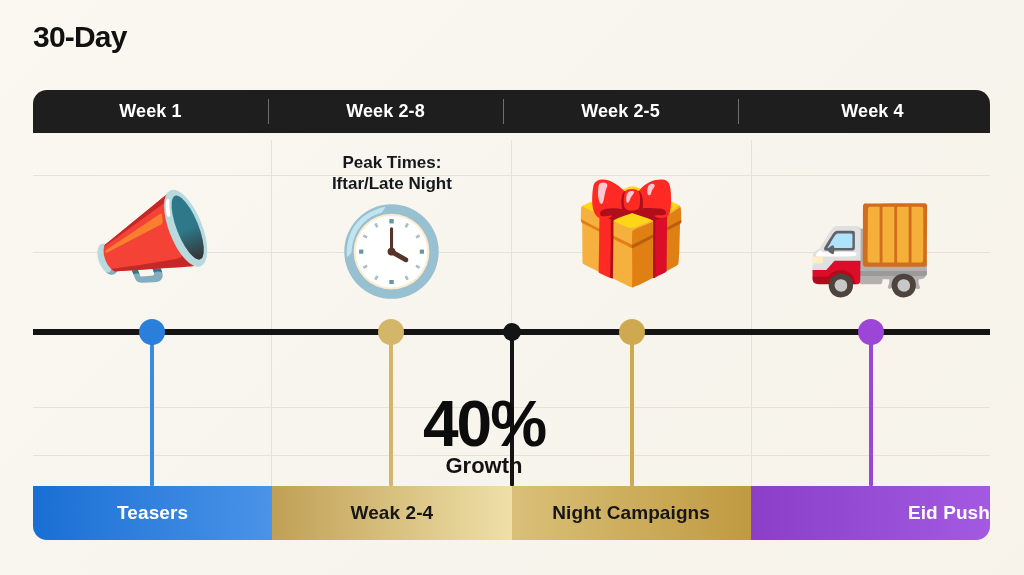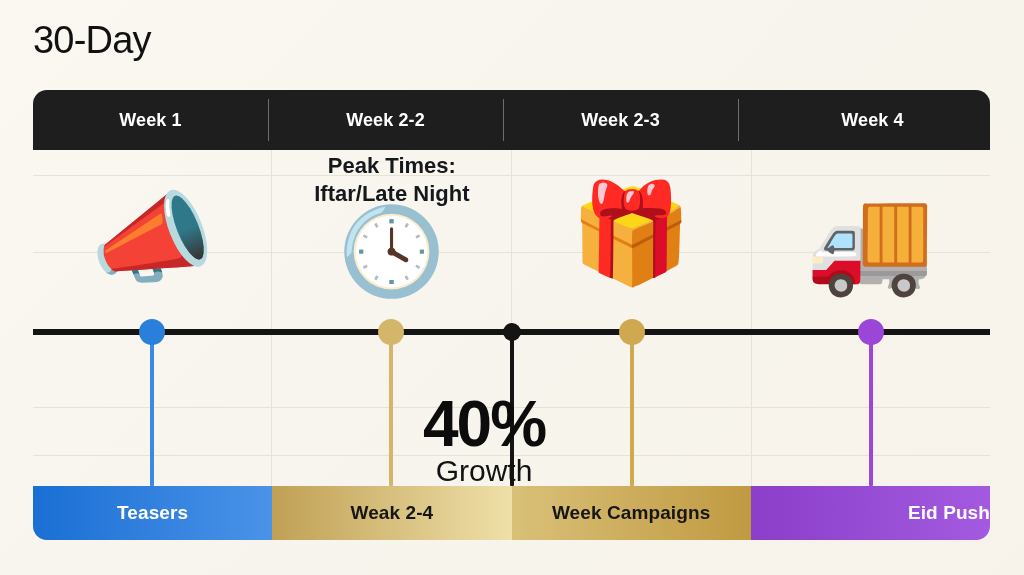--- a/index.html
+++ b/index.html
@@ -24,34 +24,34 @@
     pointer-events: none;
   }
   .grid-h { height: 1px; left: 33px; width: 957px; }
   .grid-v { width: 1px; top: 140px; height: 346px; }
 
   
   .page-title {
     position: absolute;
     left: 33px;
     top: 20px;
-    font-size: 38px;
-    font-weight: normal;
+    font-size: 30px;
+    font-weight: bold;
     letter-spacing: -0.8px;
     color: #111111;
     line-height: 1.1;
   }
 
   
   .header-bar {
     position: absolute;
     left: 33px;
     top: 90px;
     width: 957px;
-    height: 60px;
+    height: 43px;
     background: #1e1e1e;
     border-radius: 14px 14px 0 0;
     display: flex;
     overflow: hidden;
   }
   .header-cell {
     flex: 1 1 0;
     display: flex;
     align-items: center;
     justify-content: center;
@@ -84,21 +84,21 @@
     flex: 1 1 0;
     position: relative;
   }
 
   .col-caption {
     position: absolute;
     top: 12px;
     left: 0;
     right: 0;
     text-align: center;
-    font-size: 22px;
+    font-size: 17px;
     font-weight: bold;
     color: #15181c;
     line-height: 1.25;
     white-space: pre-line;
   }
 
   .emoji {
     position: absolute;
     left: 0;
     right: 0;
@@ -148,22 +148,22 @@
     z-index: 2;
   }
   .stat-value {
     font-size: 64px;
     font-weight: bold;
     color: #0c0c0c;
     letter-spacing: -2px;
     line-height: 1;
   }
   .stat-label {
-    font-size: 30px;
-    font-weight: normal;
+    font-size: 22px;
+    font-weight: bold;
     color: #121212;
     line-height: 1.1;
     margin-top: -2px;
   }
 
   
   .phase-bar {
     position: absolute;
     left: 33px;
     top: 486px;
@@ -198,24 +198,24 @@
       <div class="grid-line grid-v" style="left: 751px; background: rgb(232, 226, 214);"></div>
     </div>
 
   <div class="page-title">30-Day</div>
 
   <div class="header-bar" style="background: rgb(30, 30, 30);">
     <div class="header-cell" style="color: rgb(255, 255, 255);">
       <span>Week 1</span>
     </div>
     <div class="header-cell" style="color: rgb(255, 255, 255);">
-      <span>Week 2-2</span>
+      <span>Week 2-8</span>
     </div>
     <div class="header-cell" style="color: rgb(255, 255, 255);">
-      <span>Week 2-3</span>
+      <span>Week 2-5</span>
     </div>
     <div class="header-cell" style="color: rgb(255, 255, 255); padding-left: 17px;">
       <span>Week 4</span>
     </div>
   </div>
 
   <div class="body-area">
     <div class="col">
       <div class="col-caption"></div>
       <div class="emoji emoji-megaphone">📣</div>
@@ -256,20 +256,20 @@
   </div>
 
   <div class="phase-bar">
     <div class="phase" style="background: linear-gradient(90deg, rgb(26, 111, 212) 0%, rgb(74, 147, 232) 100%); color: rgb(255, 255, 255);">
       <span>Teasers</span>
     </div>
     <div class="phase" style="background: linear-gradient(90deg, rgb(192, 160, 85) 0%, rgb(239, 224, 168) 100%); color: rgb(22, 22, 22);">
       <span>Weak 2-4</span>
     </div>
     <div class="phase" style="background: linear-gradient(90deg, rgb(217, 192, 120) 0%, rgb(192, 154, 65) 100%); color: rgb(22, 22, 22);">
-      <span>Week Campaigns</span>
+      <span>Night Campaigns</span>
     </div>
     <div class="phase" style="background: linear-gradient(90deg, rgb(139, 63, 201) 0%, rgb(163, 89, 224) 100%); color: rgb(255, 255, 255); justify-content: flex-end;">
       <span>Eid Push</span>
     </div>
   </div>
 
 </div>
 
 </body></html>

